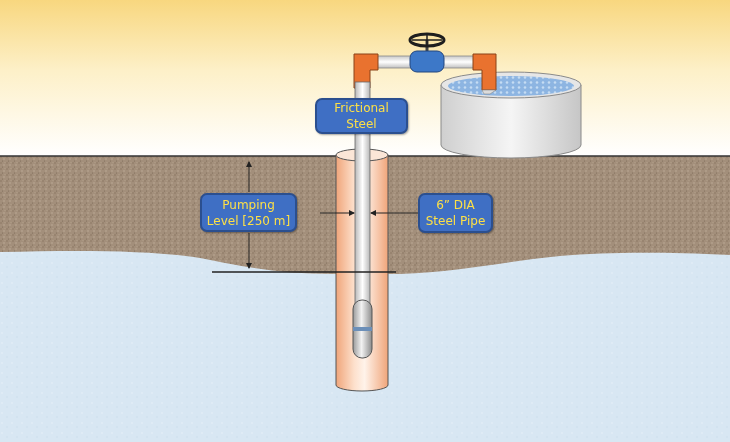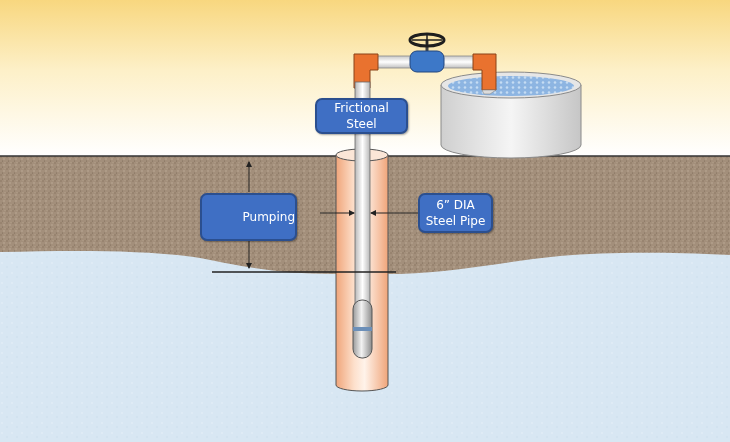--- a/index.html
+++ b/index.html
@@ -1,25 +1,25 @@
 <!DOCTYPE html>
 <html><head>
 <meta charset="utf-8">
 <style>
   html, body { margin:0; padding:0; }
   body { width:730px; height:442px; overflow:hidden; position:relative; font-family:"Liberation Sans", sans-serif; }
   #scene { position:absolute; left:0; top:0; width:730px; height:442px; }
   .label {
     position:absolute; background:#3f6fc4; border:2px solid #2b4f8f; border-radius:7px;
-    color:#ffffff; font-family:"DejaVu Sans", sans-serif; font-size:12px; line-height:16px;
+    color:#fde047; font-family:"DejaVu Sans", sans-serif; font-size:12px; line-height:16px;
     text-align:center; display:flex; flex-direction:column; justify-content:center; align-items:center;
     box-sizing:border-box; box-shadow:1px 1px 2px rgba(0,0,0,0.35);
   }
   #lbl-friction { left:315px; top:98px; width:93px; height:36px; }
-  #lbl-pumping  { left:200px; top:193px; width:97px; height:48px;align-items:flex-end; }
+  #lbl-pumping  { left:200px; top:193px; width:97px; height:39px; }
   #lbl-pipe     { left:418px; top:193px; width:75px; height:40px; }
 </style>
 </head>
 <body>
 
 <svg id="scene" viewBox="0 0 730 442" xmlns="http://www.w3.org/2000/svg">
   <defs>
     <linearGradient id="skyGrad" x1="0" y1="0" x2="0" y2="1">
       <stop offset="0" stop-color="#f8d77f"></stop>
       <stop offset="0.45" stop-color="#fdf0c8"></stop>
@@ -122,18 +122,19 @@
   <line x1="418" y1="213" x2="371" y2="213" stroke="#222" stroke-width="1" marker-end="url(#arrowHead)"></line>
 </svg>
 
 <div class="label" id="lbl-friction">
   <span>Frictional</span>
   <span>Steel</span>
 </div>
 
 <div class="label" id="lbl-pumping">
   <span>Pumping</span>
+  <span>Level [250 m]</span>
 </div>
 
 <div class="label" id="lbl-pipe">
   <span>6” DIA</span>
   <span>Steel Pipe</span>
 </div>
 
 </body></html>

